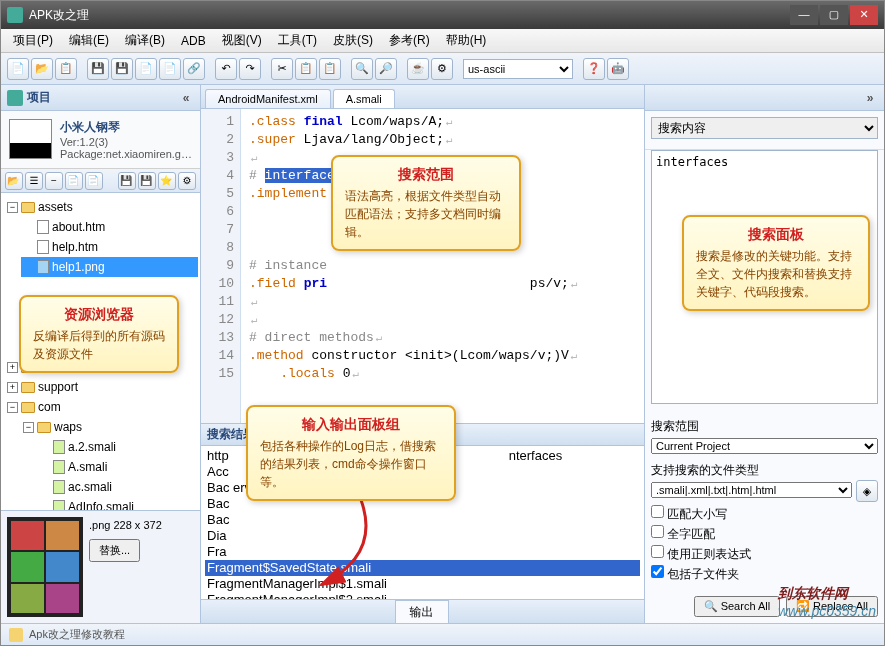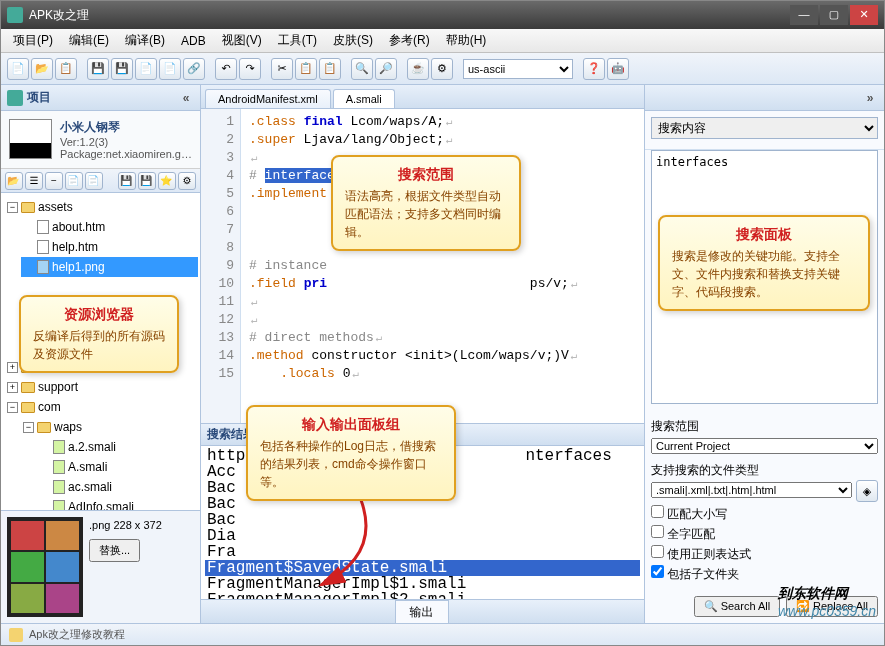--- a/index.html
+++ b/index.html
@@ -53,21 +53,21 @@
 .editor { flex: 1; display: flex; background: #fff; overflow: hidden; font-family: "Courier New", monospace; font-size: 13px; position: relative; }
 .gutter { width: 40px; background: #f0f4fa; border-right: 1px solid #d0dff0; text-align: right; padding: 4px 6px 4px 0; color: #888; line-height: 18px; }
 .code { flex: 1; padding: 4px 8px; line-height: 18px; white-space: pre; overflow: hidden; }
 .code .kw { color: #0000cc; font-weight: bold; }
 .code .dir { color: #cc6600; }
 .code .cm { color: #888; }
 .code .sel { background: #3366cc; color: #fff; }
 .code .nl::after { content: "↵"; color: #bbb; font-size: 11px; margin-left: 2px; }
 .results-wrap { height: 200px; border-top: 1px solid #b0c4de; display: flex; flex-direction: column; }
 .results-header { height: 22px; background: linear-gradient(#e8f0fa, #d0dff0); padding: 0 6px; display: flex; align-items: center; font-weight: bold; color: #2a4a7a; border-bottom: 1px solid #b0c4de; }
-.results { flex: 1; overflow: hidden; font-family: Liberation Mono, monospace; font-size: 16px; padding: 2px 4px; line-height: 16px; position: relative; }
+.results { flex: 1; overflow: hidden; font-family: Liberation Sans, sans-serif; font-size: 13px; padding: 2px 4px; line-height: 16px; position: relative; }
 .results .row { white-space: nowrap; padding: 0 2px; }
 .results .row.hl { background: #3366cc; color: #fff; }
 .bottom-tabs { height: 24px; background: linear-gradient(#e8f0fa, #d0dff0); display: flex; align-items: center; padding: 0 4px; border-top: 1px solid #b0c4de; flex-direction: column; }
 .bottom-tabs .btab { padding: 3px 14px; border: 1px solid #b0c4de; background: #f8fafe; margin-right: 2px; font-size: 12px; }
 .bottom-tabs .btab.active { background: #fff; border-bottom-color: #fff; }
 .rightpanel { width: 240px; border-left: 1px solid #b0c4de; display: flex; flex-direction: column; background: #f8fafe; }
 .search-top { padding: 6px; border-bottom: 1px solid #d0dff0; }
 .search-top select, .search-top input { width: 100%; font-size: 12px; padding: 2px; margin-bottom: 4px; border: 1px solid #a0b4ce; }
 .search-area { flex: 1; background: #fff; margin: 0 6px 6px; border: 1px solid #a0b4ce; padding: 4px; font-family: monospace; font-size: 12px; position: relative; }
 .search-opts { padding: 6px; font-size: 12px; line-height: 20px; }
@@ -75,21 +75,21 @@
 .search-opts select { width: 100%; font-size: 11px; margin: 2px 0 6px; }
 .search-btns { padding: 6px; display: flex; gap: 6px; justify-content: flex-end; }
 .search-btns button { font-size: 11px; padding: 2px 8px; }
 .statusbar { height: 22px; background: linear-gradient(#f0f4fa, #dde8f5); border-top: 1px solid #b0c4de; display: flex; align-items: center; padding: 0 8px; font-size: 11px; color: #555; }
 .statusbar .sicon { width: 14px; height: 14px; background: #f4d370; border-radius: 2px; margin-right: 6px; }
 .callout { position: absolute; background: linear-gradient(#fffde8, #fff4c0); border: 2px solid #e0a020; border-radius: 8px; padding: 8px 12px; box-shadow: 2px 2px 6px rgba(0,0,0,.2); font-size: 12px; line-height: 18px; z-index: 50; }
 .callout .ct { color: #d02020; font-weight: bold; font-size: 14px; text-align: center; margin-bottom: 4px; }
 .callout .cb { color: #884400; }
 .arrow { position: absolute; z-index: 49; pointer-events: none; }
 .watermark { position: absolute; right: 8px; bottom: 4px; font-size: 14px; color: #48a; font-style: italic; z-index: 60; font-family: Arial; }
-.watermark .wm1 { color: #000000; font-weight: bold; }
+.watermark .wm1 { color: #7f1d1d; font-weight: bold; }
 </style>
 </head>
 <body>
 
 <div class="window">
 
   <div class="titlebar">
     <div class="app-icon"></div>
     <div class="title">APK改之理</div>
     <div class="wbtn">—</div>
@@ -360,21 +360,21 @@
       <div class="cb">反编译后得到的所有源码及资源文件</div>
     </div>
     <div class="callout" style="left:330px;top:70px;width:190px">
       <div class="ct">搜索范围</div>
       <div class="cb">语法高亮，根据文件类型自动匹配语法；支持多文档同时编辑。</div>
     </div>
     <div class="callout" style="left:245px;top:320px;width:210px">
       <div class="ct">输入输出面板组</div>
       <div class="cb">包括各种操作的Log日志，借搜索的结果列表，cmd命令操作窗口等。</div>
     </div>
-    <div class="callout" style="right:14px;top:130px;width:212px">
+    <div class="callout" style="right:14px;top:130px;width:188px">
       <div class="ct">搜索面板</div>
       <div class="cb">搜索是修改的关键功能。支持全文、文件内搜索和替换支持关键字、代码段搜索。</div>
     </div>
 
     <svg class="arrow" style="left:300px;top:410px" width="120" height="100">
       <defs>
           <marker id="ah" markerWidth="10" markerHeight="10" refX="8" refY="3" orient="auto">
             <path d="M0,0 L0,6 L9,3 z" fill="#d02020"></path>
           </marker>
         </defs>

